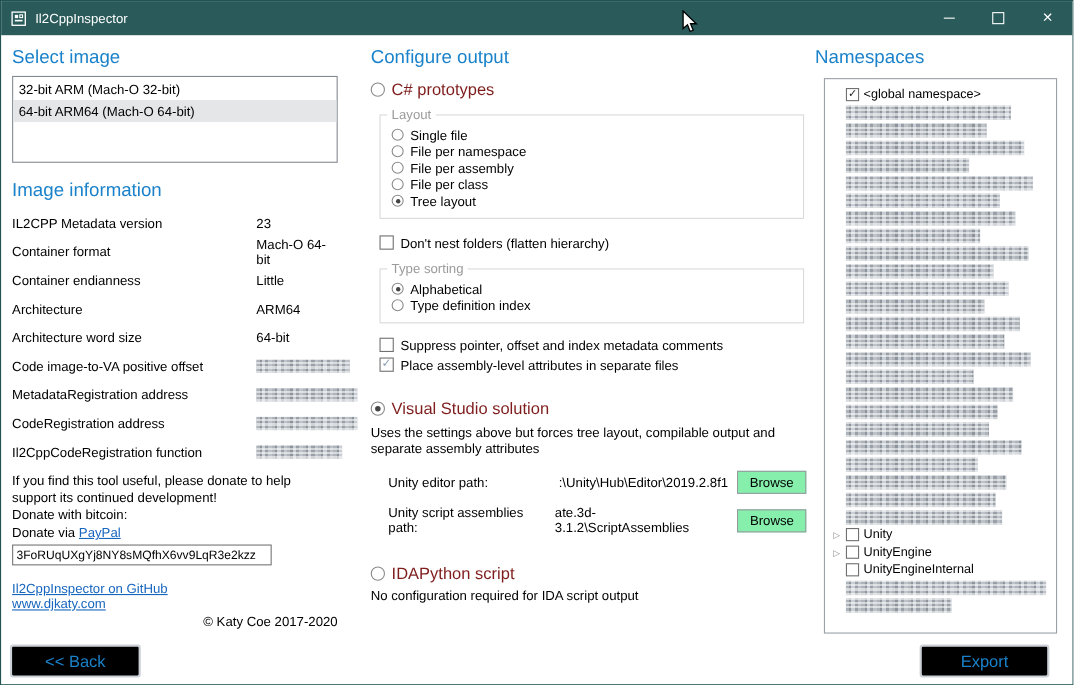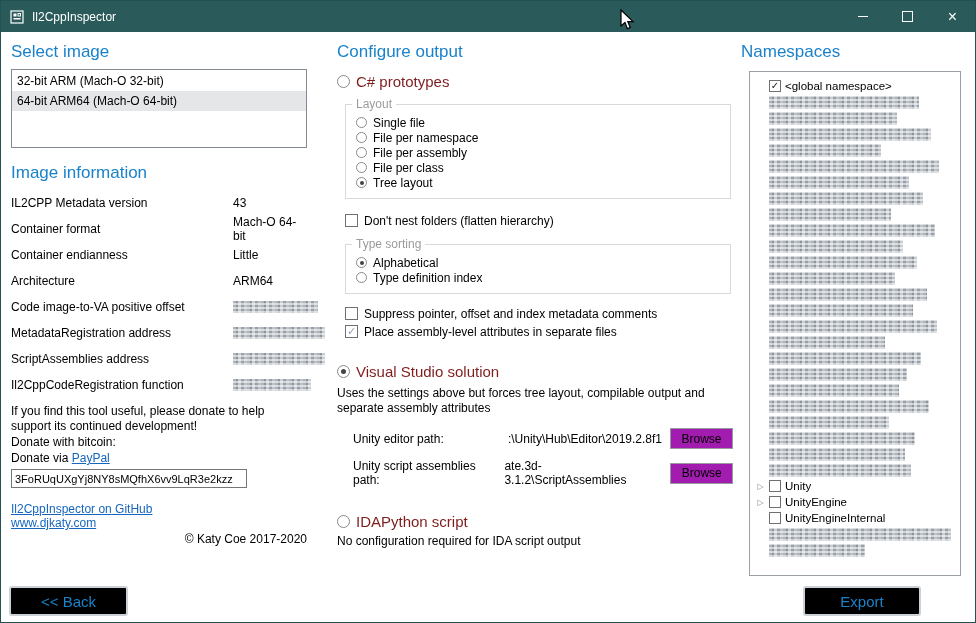--- a/index.html
+++ b/index.html
@@ -61,39 +61,39 @@
   .cb-wrap{margin:14px 0 0 8px;}
   .check-row{height:15px;}
   .groupbox.ts{margin-top:16px;}
   .cb-stack{margin:12px 0 0 8px;}
   .cb-stack .check-row{margin-top:3px;}
   .radio-big.vs{margin-top:24px;}
   .vs-desc{margin:6px 0 0 0;width:382px;line-height:15px;}
   .path-row{display:flex;align-items:center;margin:12px 0 0 16px;width:380px;}
   .path-row + .path-row{margin-top:10px;}
   .path-value{margin-left:auto;}
-  .browse-btn{margin-left:8px;width:63px;height:21px;background:#a21caf;border:1px solid #979ba1;font-family:"Liberation Sans",sans-serif;font-size:12px;color:#000;}
+  .browse-btn{margin-left:8px;width:63px;height:21px;background:#86efac;border:1px solid #979ba1;font-family:"Liberation Sans",sans-serif;font-size:12px;color:#000;}
   .radio-big.ida{margin-top:26px;}
   .ida-desc{margin:4px 0 0 0;line-height:15px;}
 
   
   .right-col{position:absolute;left:740px;top:40px;width:228px;}
   .ns-box{margin-left:8px;margin-top:8px;width:212px;height:505px;border:1px solid #9aa0a6;padding:6px 0 0 0;box-sizing:border-box;overflow:hidden;background:#fff;}
   .ns-item{display:flex;align-items:center;height:16px;padding-left:6px;gap:4px;}
   .expander{width:9px;font-size:8px;color:#8a8a8a;visibility:hidden;flex:none;text-align:center;}
   .expandable .expander{visibility:visible;}
   .ns-item .checkbox{width:12px;height:12px;font-size:10px;}
   .ns-label{font-size:11.5px;white-space:nowrap;}
   .ns-redact{display:none;height:13px;}
   .redacted-row .ns-redact{display:block;width:var(--w,140px);}
 
   
   .big-btn{position:absolute;top:585px;height:30px;background:#000000;border:2px solid #ccd1d7;border-radius:3px;color:#1a82ca;font-size:15px;font-family:"Liberation Sans",sans-serif;}
   .big-btn.back{left:8px;width:119px;}
-  .big-btn.export{left:802px;width:118px;}
+  .big-btn.export{left:835px;width:118px;}
 
   .cursor{position:absolute;left:616px;top:8px;z-index:50;pointer-events:none;}
 </style>
 </head>
 <body>
 
 <div class="window">
 
   <div class="titlebar">
     <span class="app-icon">
@@ -134,50 +134,55 @@
         <span>64-bit ARM64 (Mach-O 64-bit)</span>
       </div>
       </div>
 
     <div class="section-heading mt">Image information</div>
 
     <div class="info-table">
 
     <div class="info-row">
         <span class="info-label">IL2CPP Metadata version</span>
-        <span class="info-value">43</span>
+        <span class="info-value">23</span>
 
       </div>
         <div class="info-row">
         <span class="info-label">Container format</span>
         <span class="info-value">Mach-O 64-bit</span>
 
       </div>
         <div class="info-row">
         <span class="info-label">Container endianness</span>
         <span class="info-value">Little</span>
 
       </div>
         <div class="info-row">
         <span class="info-label">Architecture</span>
         <span class="info-value">ARM64</span>
+
+      </div>
+        <div class="info-row">
+        <span class="info-label">Architecture word size</span>
+        <span class="info-value">64-bit</span>
 
       </div>
         <div class="info-row redacted-row" style="--w: 85px;">
         <span class="info-label">Code image-to-VA positive offset</span>
         <span class="info-value"></span>
         <span class="info-redact pixelate"></span>
       </div>
         <div class="info-row redacted-row" style="--w: 92px;">
         <span class="info-label">MetadataRegistration address</span>
         <span class="info-value"></span>
         <span class="info-redact pixelate"></span>
       </div>
         <div class="info-row redacted-row" style="--w: 92px;">
-        <span class="info-label">ScriptAssemblies address</span>
+        <span class="info-label">CodeRegistration address</span>
         <span class="info-value"></span>
         <span class="info-redact pixelate"></span>
       </div>
         <div class="info-row redacted-row" style="--w: 78px;">
         <span class="info-label">Il2CppCodeRegistration function</span>
         <span class="info-value"></span>
         <span class="info-redact pixelate"></span>
       </div>
       </div>
 

